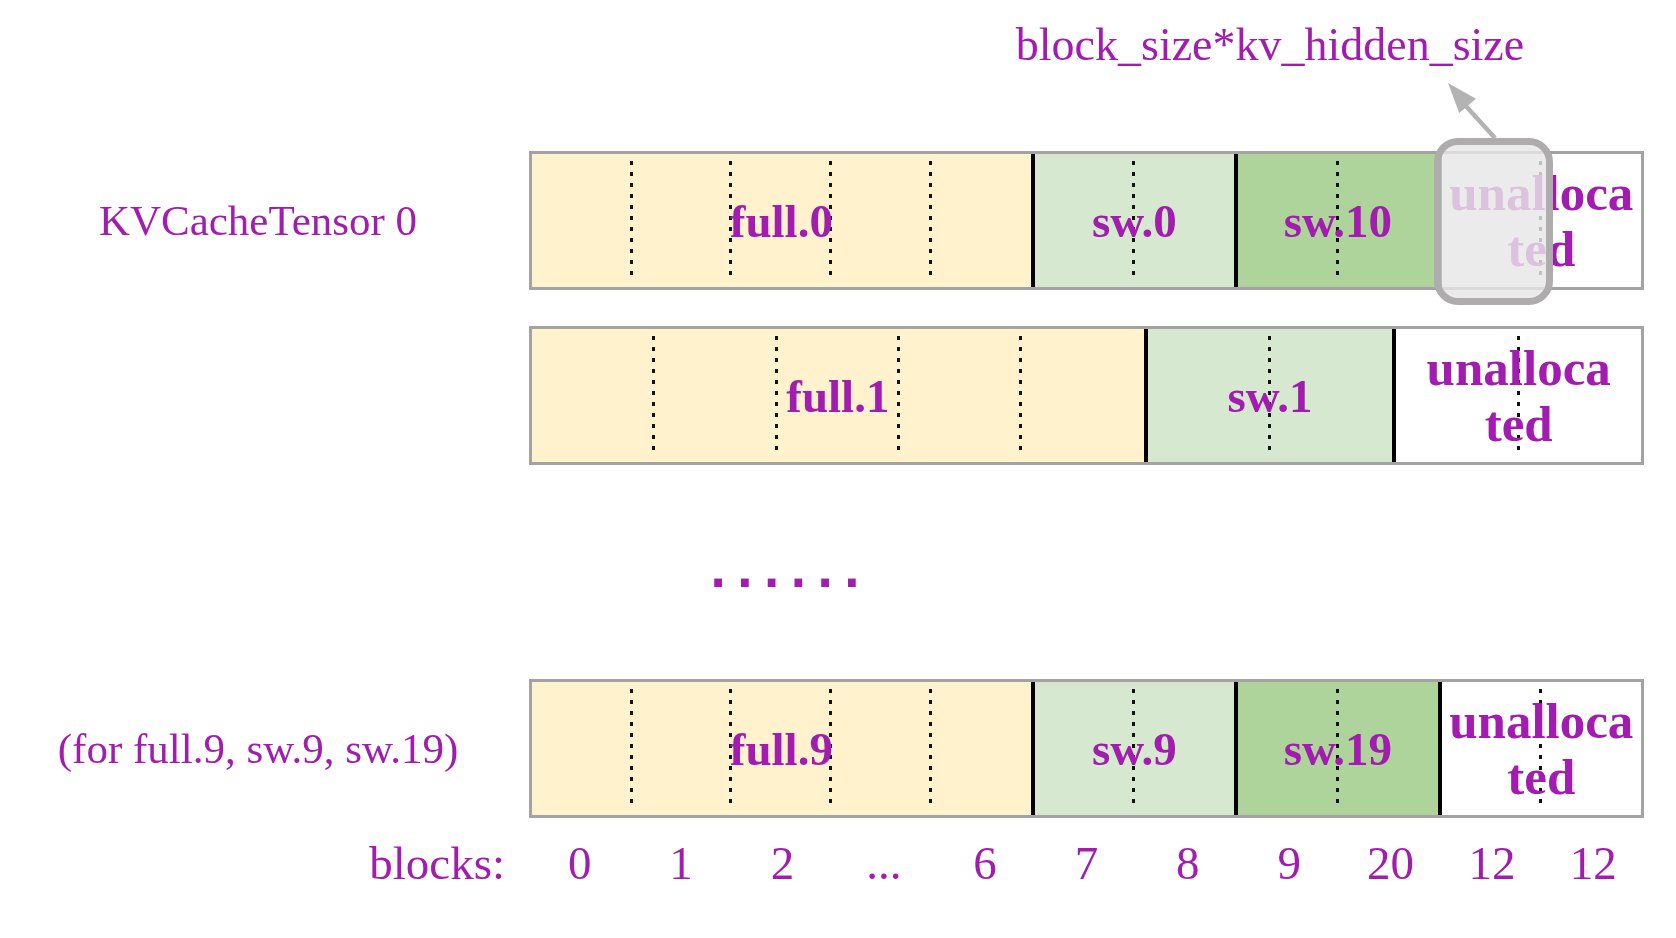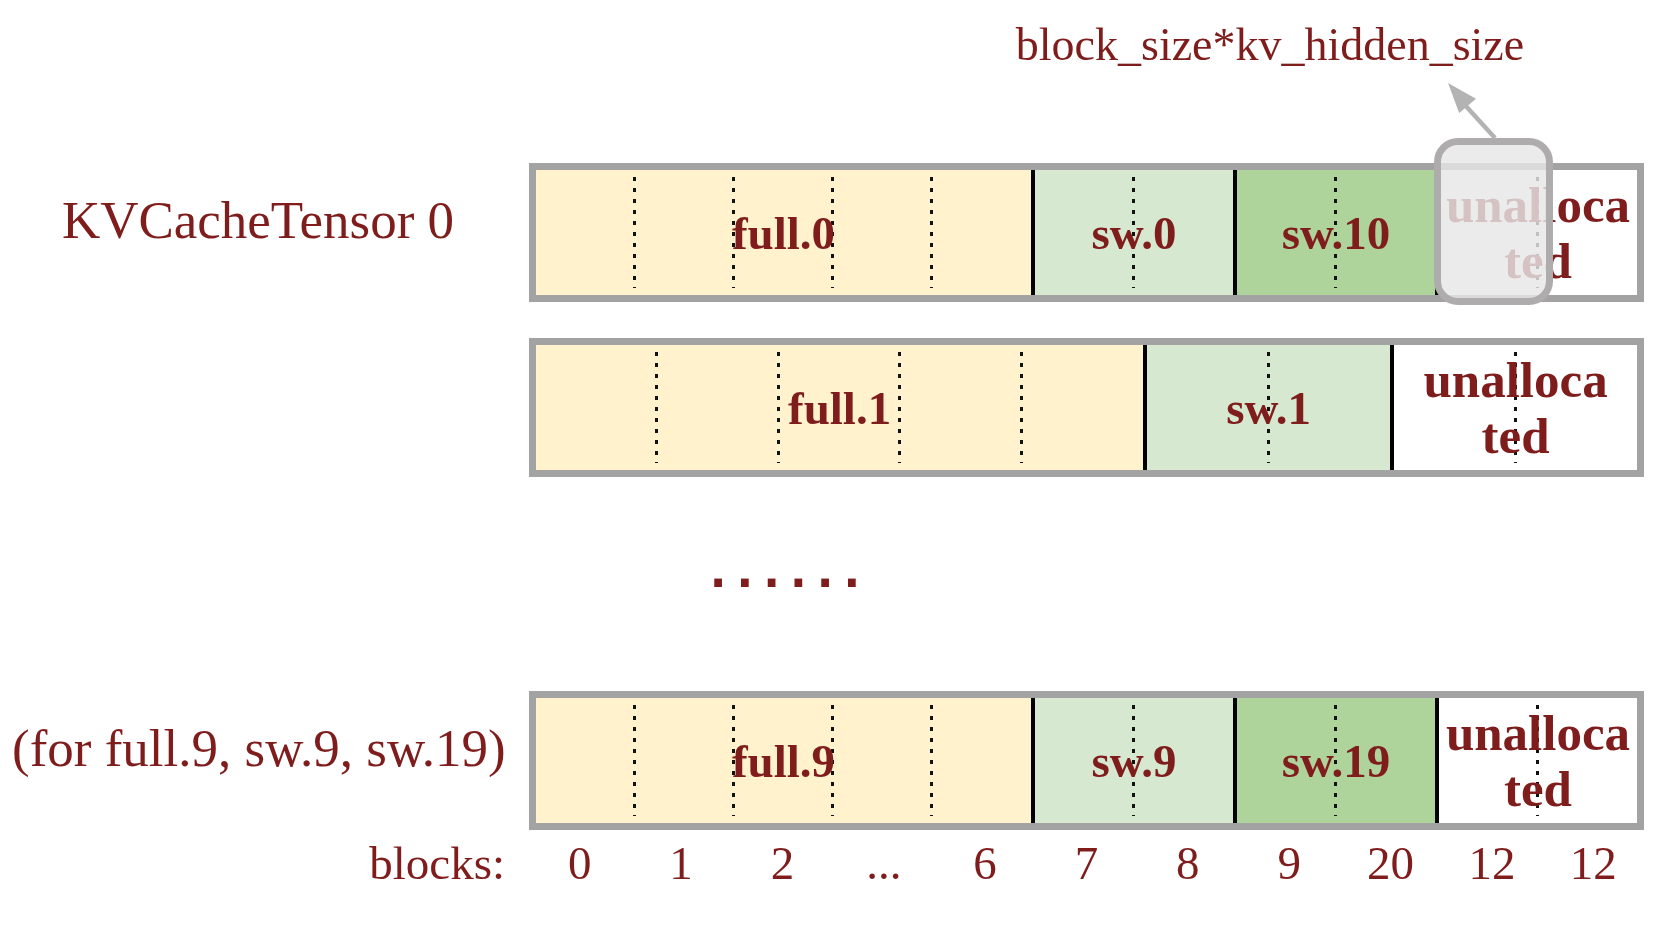--- a/index.html
+++ b/index.html
@@ -1,36 +1,36 @@
 <!DOCTYPE html>
 <html><head>
 <meta charset="utf-8">
 <style>
   html,body{margin:0;padding:0;background:#ffffff;}
   .canvas{
     position:relative;width:1676px;height:938px;background:#ffffff;
-    font-family:"Liberation Serif","DejaVu Serif",serif;color:#7f1d1d;overflow:hidden;
+    font-family:"Liberation Serif","DejaVu Serif",serif;color:#a21caf;overflow:hidden;
   }
   
   .top-label{
     position:absolute;left:985px;top:18px;width:570px;text-align:center;
     font-size:46px;white-space:nowrap;
   }
   .arrow-svg{position:absolute;left:1400px;top:58px;width:160px;height:100px;z-index:6;}
 
   
   .row{position:absolute;left:0;width:1676px;}
   .row-label{
     position:absolute;left:12px;width:492px;height:100%;
     display:flex;flex-direction:column;justify-content:center;
-    text-align:center;font-size:53px;line-height:57px;white-space:nowrap;
+    text-align:center;font-size:43px;line-height:57px;white-space:nowrap;
   }
   .bar{
     position:absolute;left:529px;top:0;width:1115px;height:100%;
-    border:7px solid #a3a3a3;box-sizing:border-box;display:flex;background:#fff;margin-top:12px;
+    border:3px solid #a3a3a3;box-sizing:border-box;display:flex;background:#fff;
   }
   .seg{position:relative;height:100%;box-sizing:border-box;}
   .seg + .seg{border-left:4px solid #000;}
   .seg-full{flex:5 1 0;background:#FFF2CC;}
   .seg-sw1{flex:2 1 0;background:#D6E8D0;text-align:right;}
   .seg-sw2{flex:2 1 0;background:#AFD49B;}
   .seg-un{flex:2 1 0;background:#FFFFFF;}
   .divider{
     position:absolute;top:7px;bottom:7px;width:3px;margin-left:-2px;
     background-image:repeating-linear-gradient(to bottom,#111 0px,#111 4px,transparent 4px,transparent 11px);

